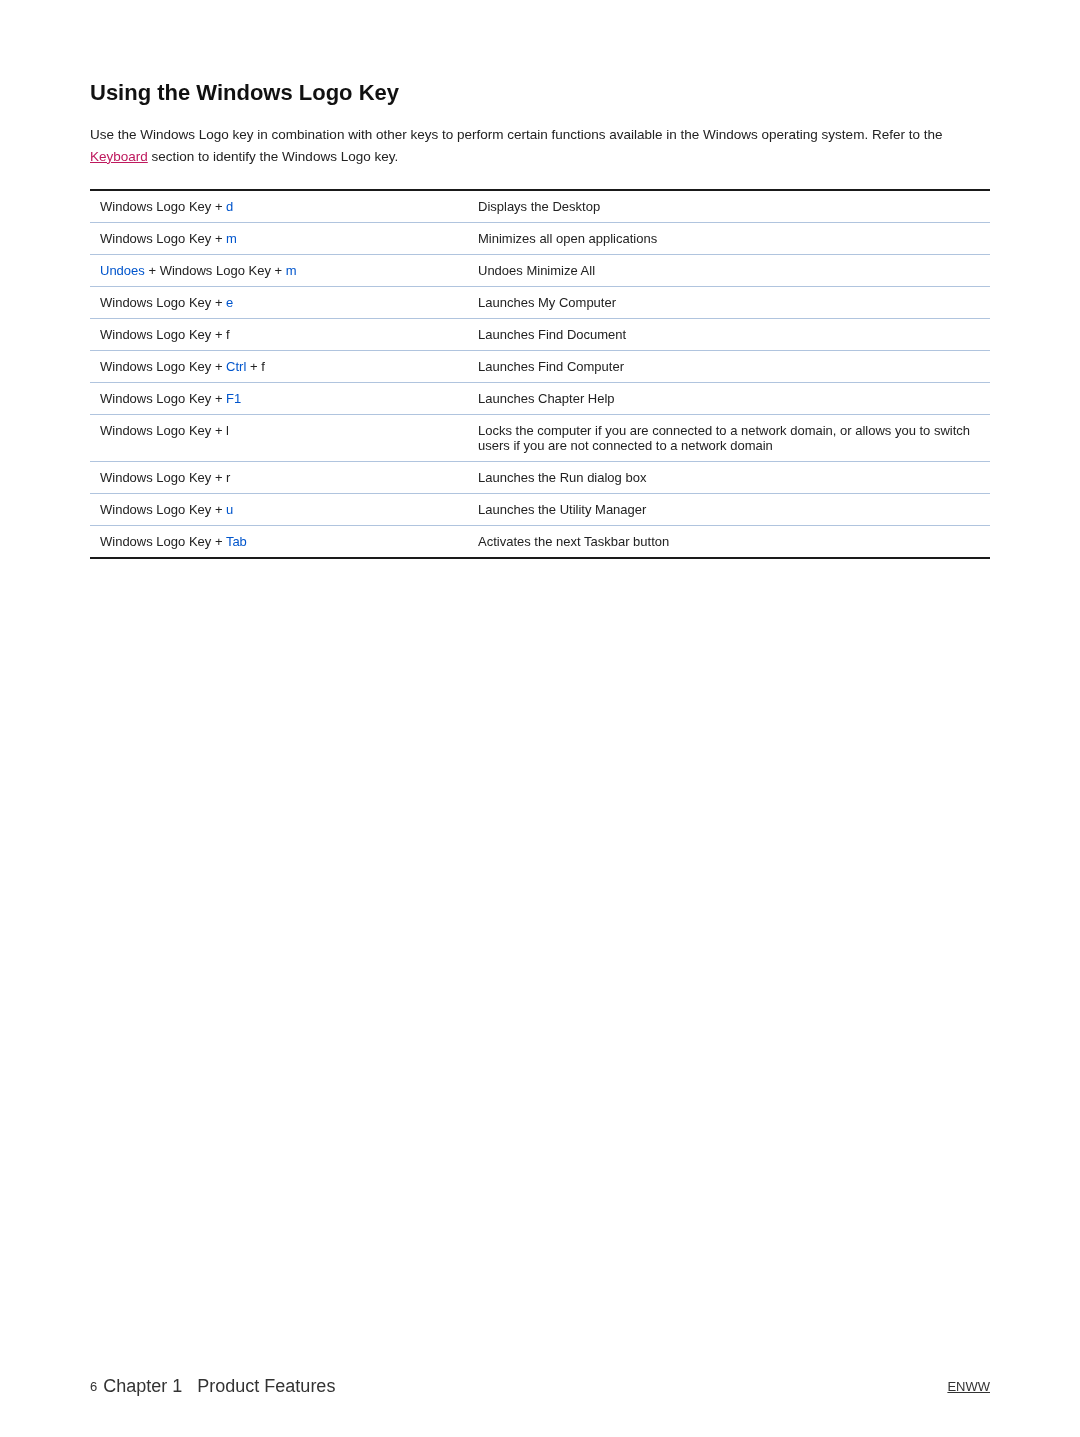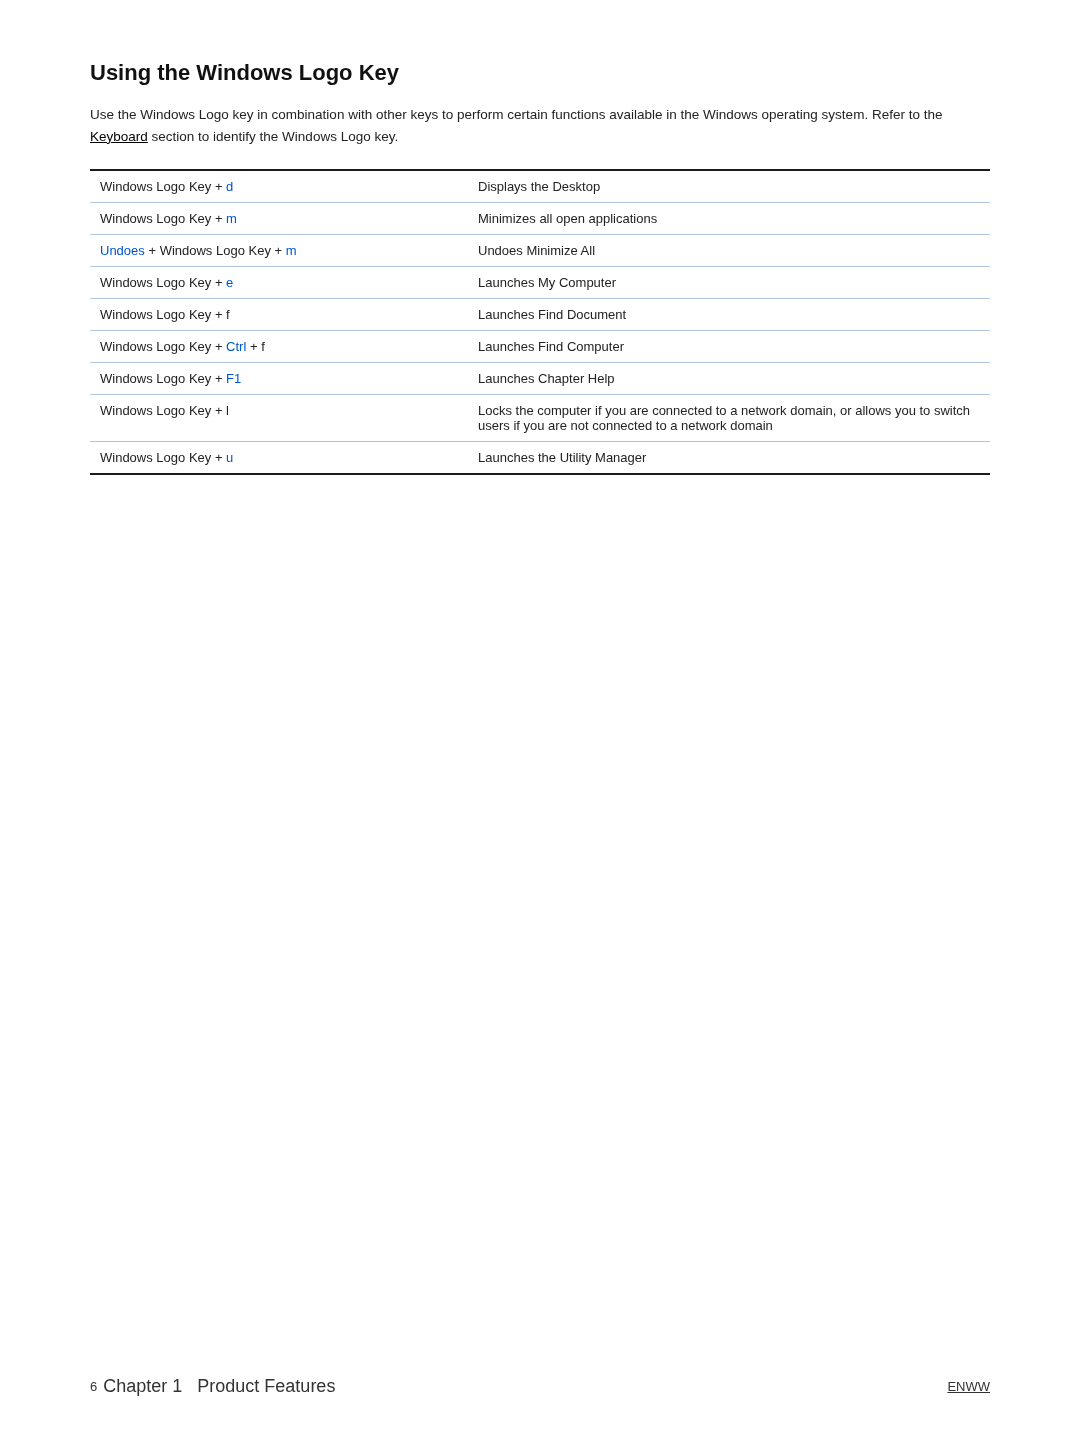--- a/index.html
+++ b/index.html
@@ -12,41 +12,41 @@
       background: #ffffff;
       font-family: Arial, Helvetica, sans-serif;
       font-size: 14px;
       color: #222222;
       width: 1080px;
       min-height: 1437px;
       position: relative;
     }
 
     .page-container {
-      padding: 60px 90px 80px 90px;
+      padding: 80px 90px 80px 90px;
       min-height: 1437px;
       position: relative;
     }
 
     h1 {
       font-size: 22px;
       font-weight: bold;
       color: #111111;
       margin-bottom: 18px;
     }
 
     .intro-text {
       font-size: 13.5px;
       line-height: 1.6;
       margin-bottom: 22px;
       color: #222222;
     }
 
     .intro-text a {
-      color: #000000;
+      color: #be185d;
       text-decoration: underline;
     }
 
     table {
       width: 100%;
       border-collapse: collapse;
       border-top: 2px solid #1a1a1a;
       border-bottom: 2px solid #1a1a1a;
       margin-bottom: 30px;
     }
@@ -150,22 +150,30 @@
         </tr>
         <tr>
           <td><span>Windows Logo Key + </span><span class="key-blue">F1</span></td>
           <td>Launches Chapter Help</td>
         </tr>
         <tr>
           <td><span>Windows Logo Key + l</span></td>
           <td>Locks the computer if you are connected to a network domain, or allows you to switch users if you are not connected to a network domain</td>
         </tr>
         <tr>
+          <td><span>Windows Logo Key + r</span></td>
+          <td>Launches the Run dialog box</td>
+        </tr>
+        <tr>
           <td><span>Windows Logo Key + </span><span class="key-blue">u</span></td>
           <td>Launches the Utility Manager</td>
+        </tr>
+        <tr>
+          <td><span>Windows Logo Key + </span><span class="key-blue">Tab</span></td>
+          <td>Activates the next Taskbar button</td>
         </tr>
       </tbody>
   </table>
 
   <div class="footer">
     <div class="footer-left">
       <span class="footer-page-num">6</span>
       <span class="footer-chapter">
         <span>Chapter 1</span>&nbsp;&nbsp;&nbsp;<span>Product Features</span>
       </span>

